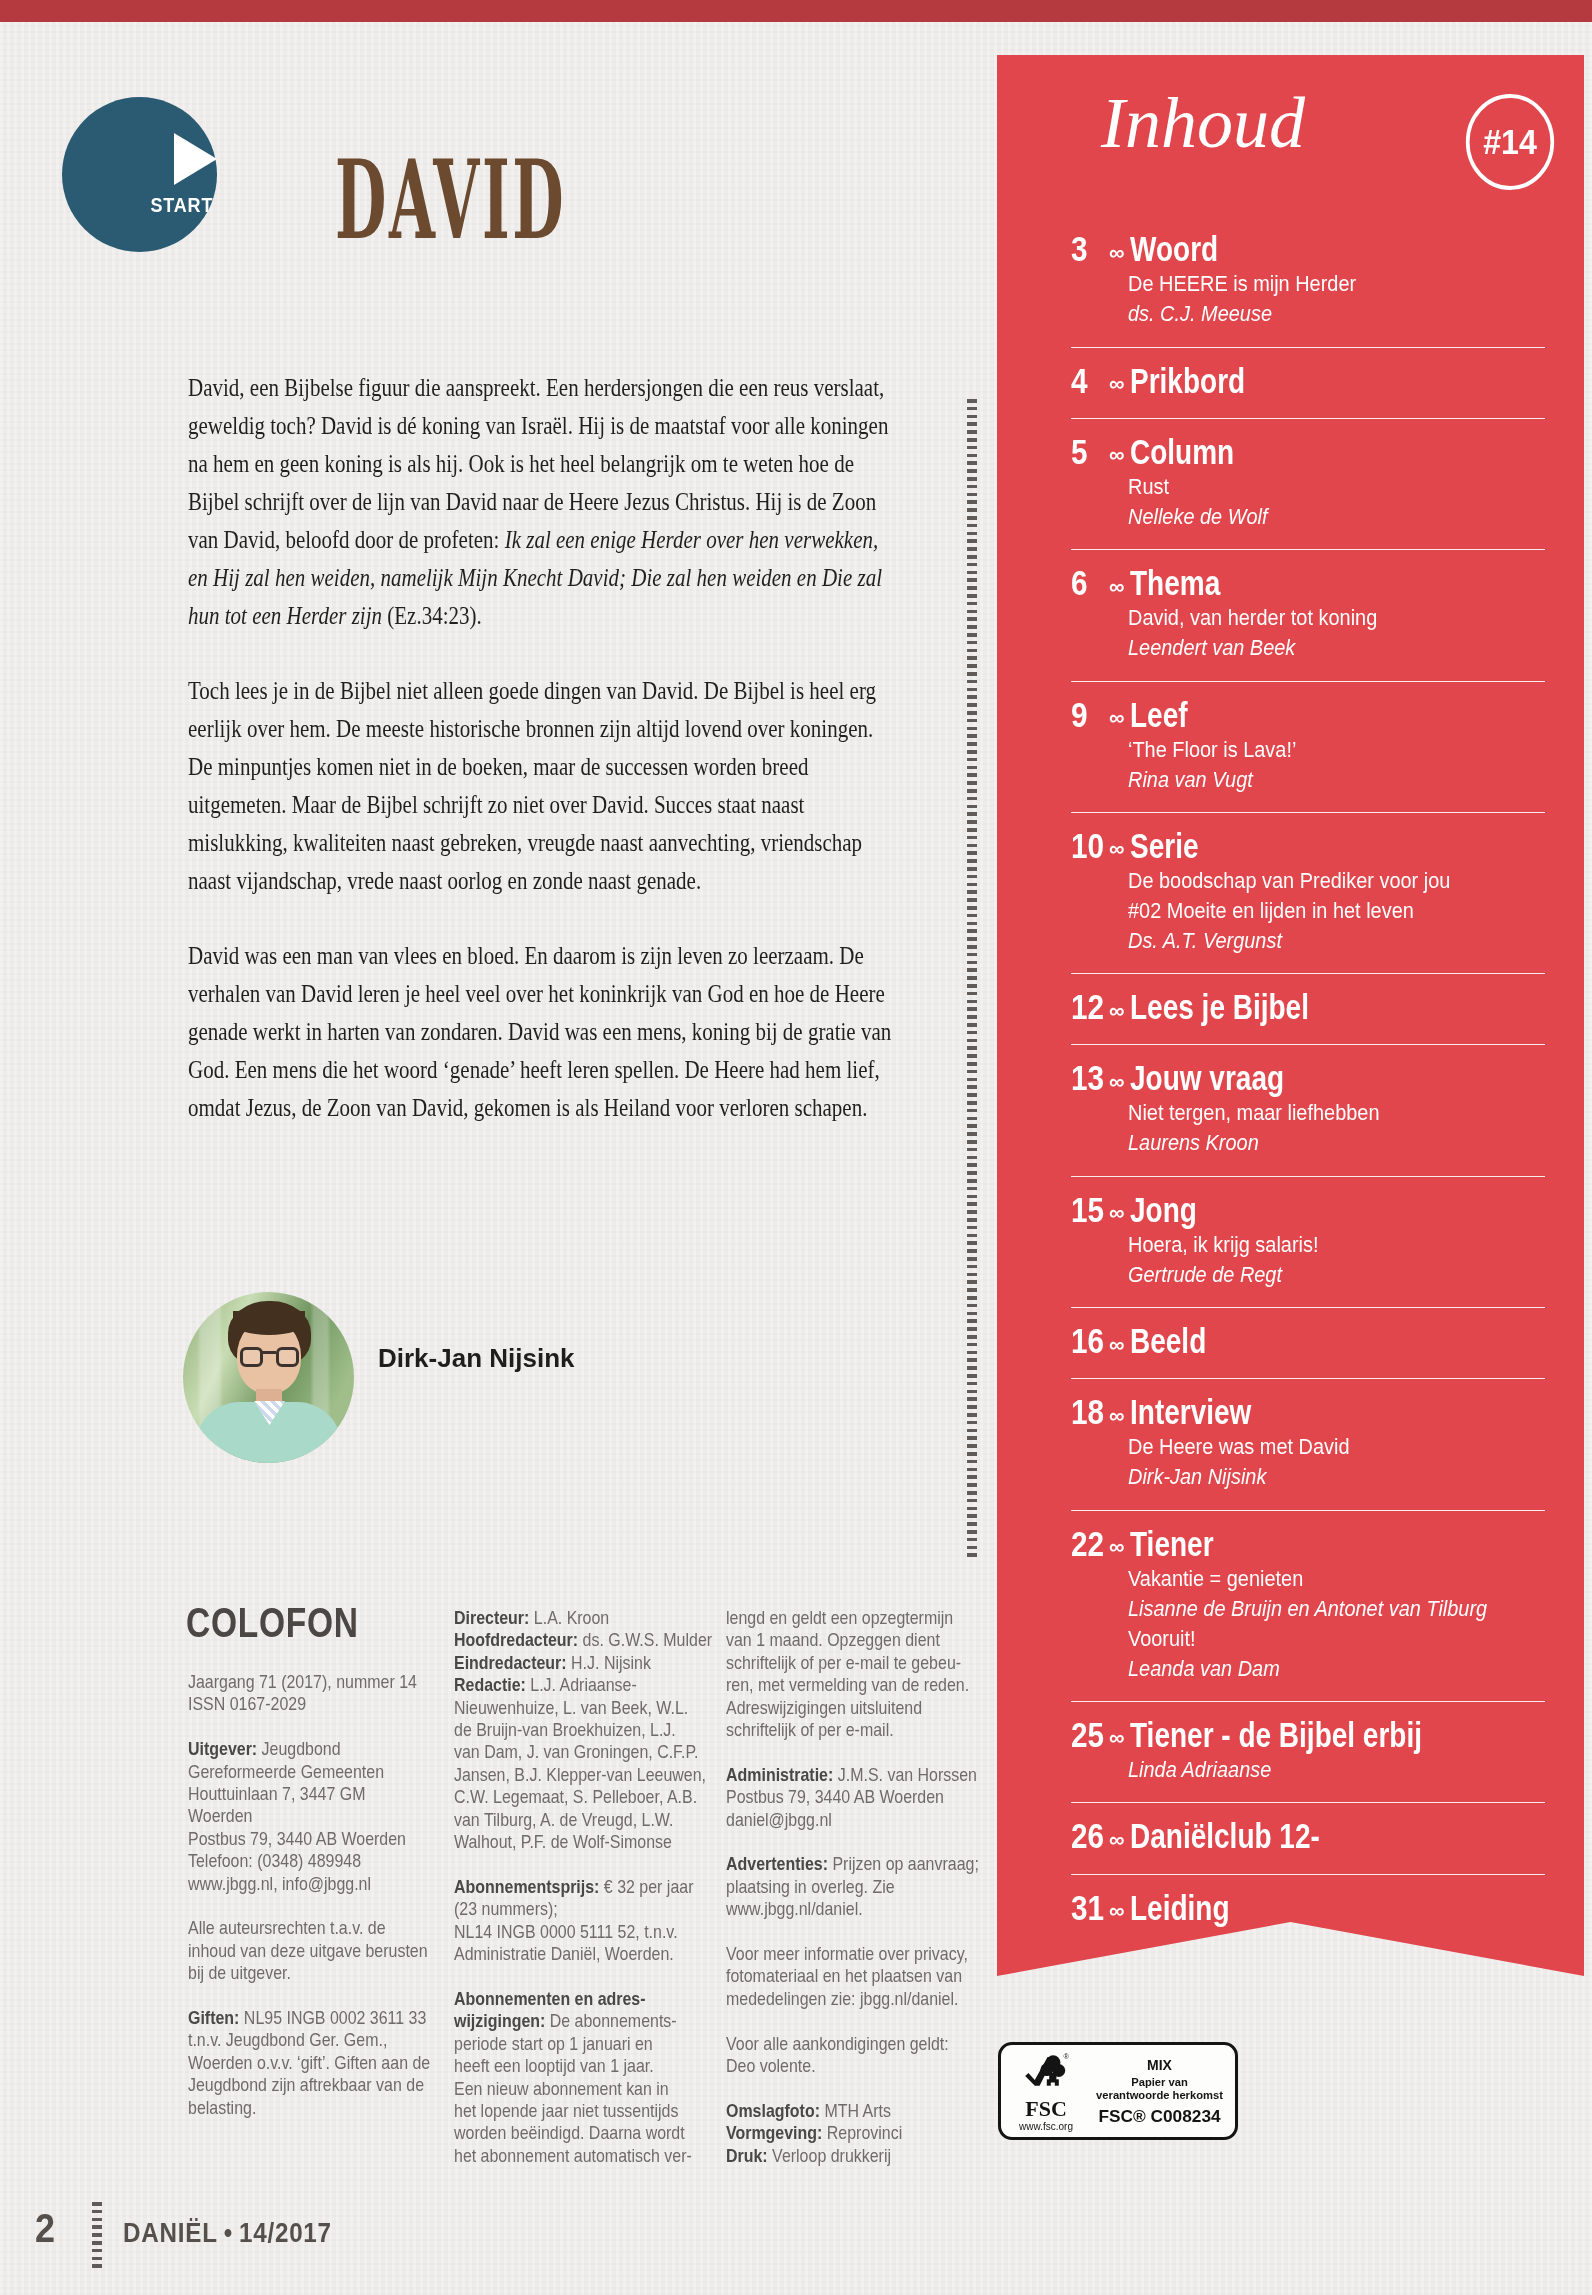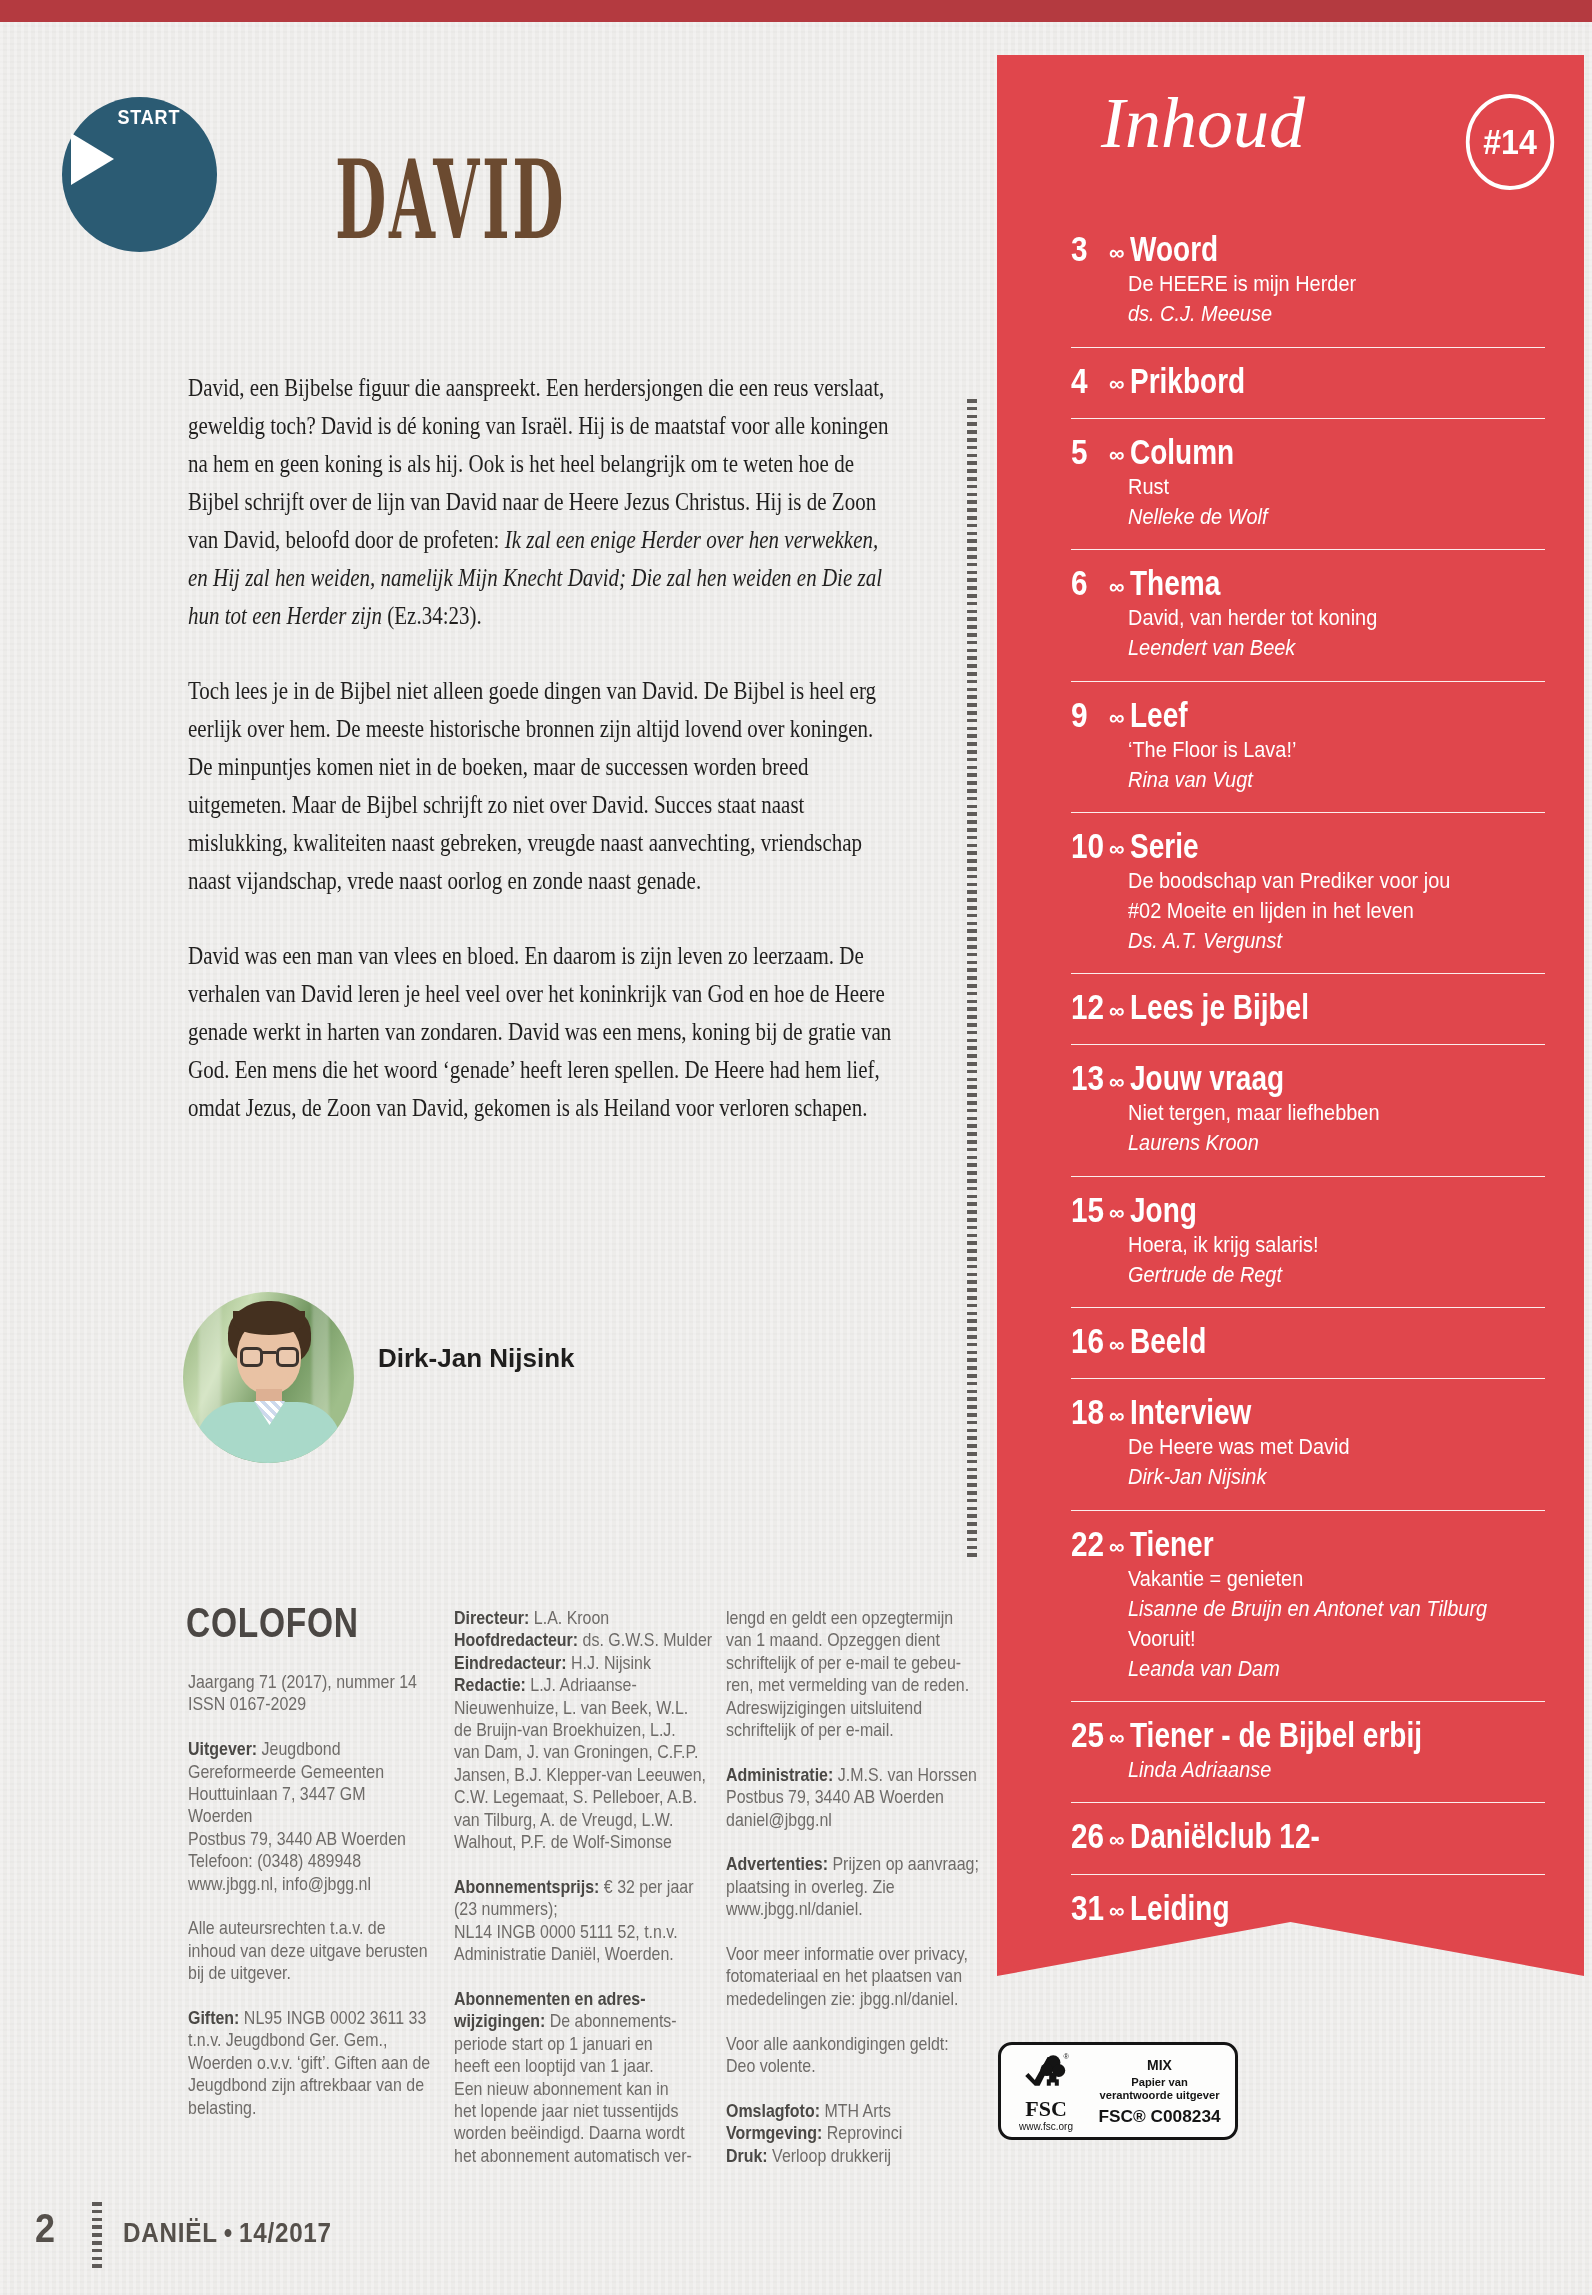--- a/index.html
+++ b/index.html
@@ -11,21 +11,21 @@
       #edecea;
     font-family:"Liberation Sans", sans-serif;
   }
   .abs{position:absolute;}
 
   
   #top-bar{left:0;top:0;width:100%;height:22.4px;}
 
   
   #start-btn{left:62px;top:97px;width:155px;height:155px;border-radius:50%;
-    display:flex;flex-direction:row;align-items:flex-start;cursor:pointer;}
+    display:flex;flex-direction:column;align-items:flex-end;cursor:pointer;}
   #play-tri{margin-top:36px;width:0;height:0;border-left:43px solid #fff;
     border-top:26px solid transparent;border-bottom:26px solid transparent;margin-left:8.6px;}
   #start-label{margin-top:8.6px;color:#fff;font-weight:bold;font-size:20px;letter-spacing:0.9px;
     transform:scaleX(.9);}
 
   
   #david-title{left:335px;top:136px;color:#6b4a30;font-family:"DejaVu Serif", serif;
     font-weight:bold;font-size:79px;letter-spacing:3.5px;transform:scale(.75,1.38);
     transform-origin:top left;white-space:nowrap;}
 
@@ -423,21 +423,21 @@
         <rect x="31" y="34" width="5" height="8" fill="#141414"></rect>
         <rect x="41" y="34" width="5" height="8" fill="#141414"></rect>
         <text x="52" y="8" font-size="9" fill="#141414">®</text>
       </svg>
       <div id="fsc-brand">FSC</div>
       <div id="fsc-url">www.fsc.org</div>
     </div>
     <div id="fsc-right">
       <div id="fsc-mix">MIX</div>
       <div id="fsc-desc">Papier van
-verantwoorde uitgever</div>
+verantwoorde herkomst</div>
       <div id="fsc-code">FSC® C008234</div>
     </div>
   </div>
 
   <div id="footer-num" class="abs">2</div>
   <div id="footer-divider" class="abs dash-v"></div>
   <div id="footer-title" class="abs">
     <span>DANIËL</span><span class="sep">•</span><span class="issue">14/2017</span>
   </div>
 

